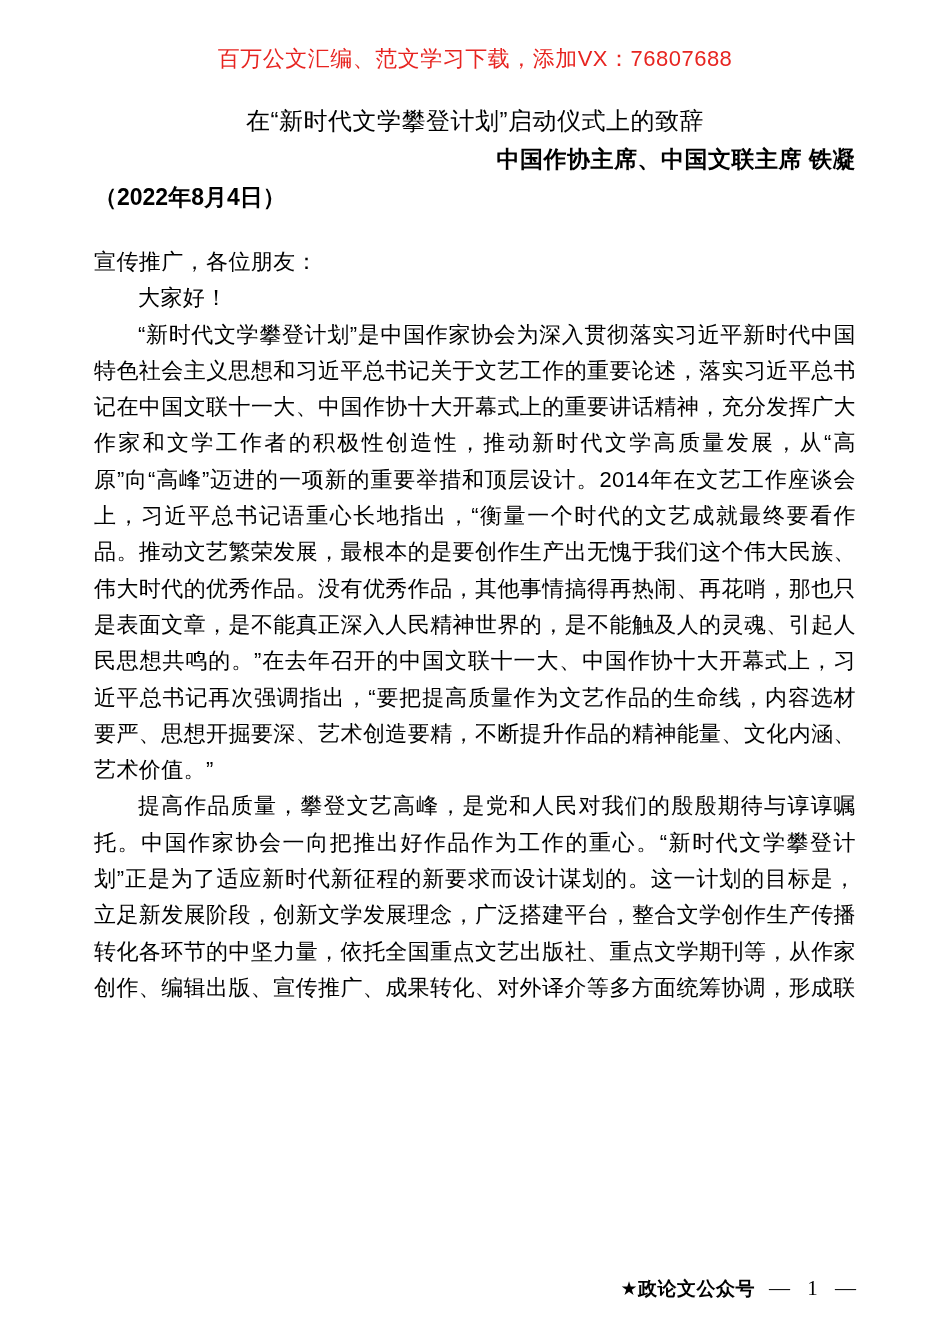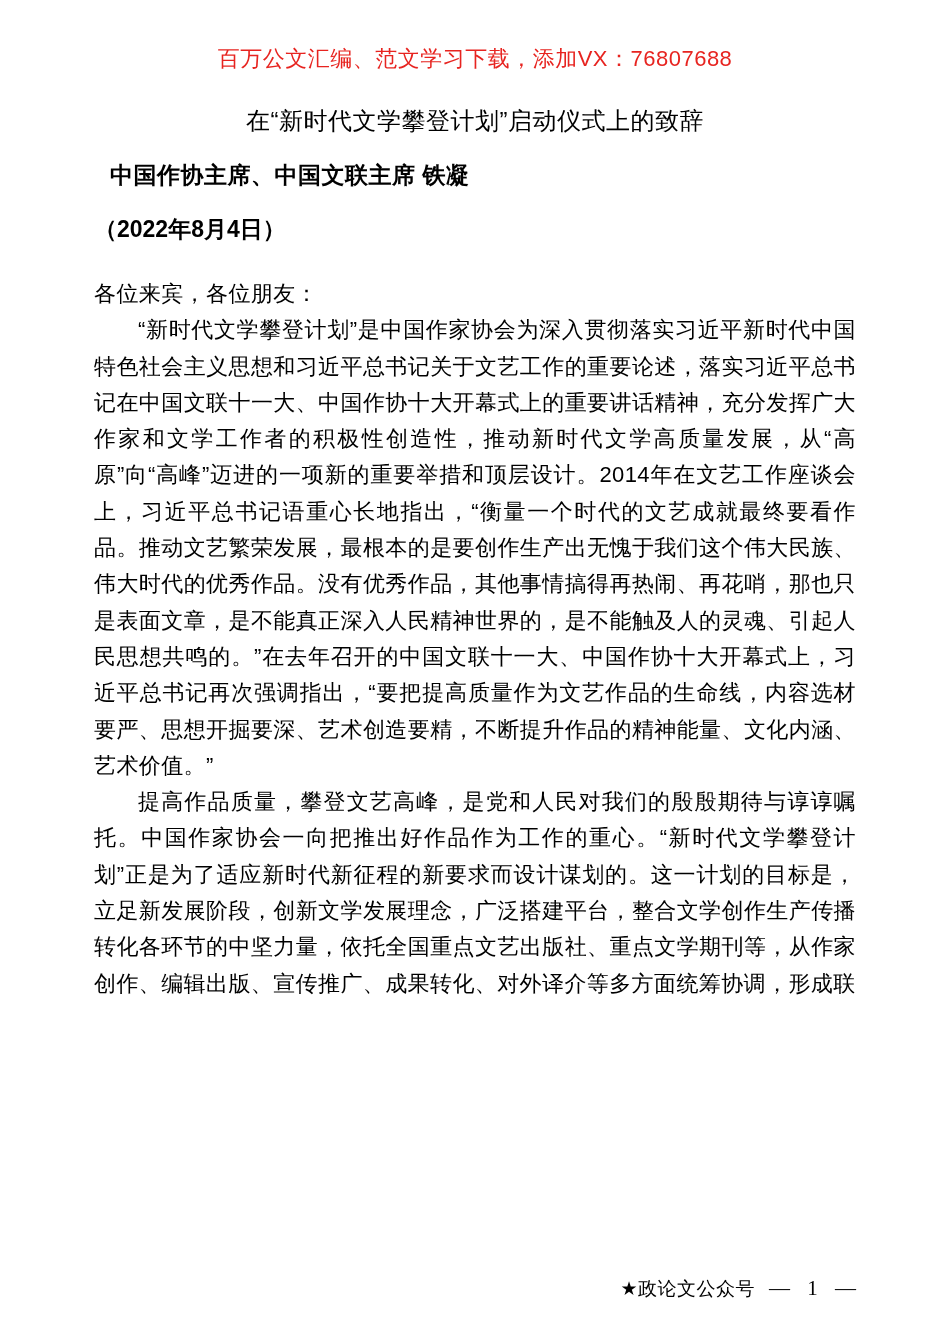--- a/index.html
+++ b/index.html
@@ -31,22 +31,22 @@
   }
   .title {
     margin: 28px 0 0 0;
     text-align: center;
     font-size: 24px;
     font-weight: 400;
     line-height: 38px;
     letter-spacing: 0.5px;
   }
   .subtitle {
-    margin: 16px;
-    text-align: left;
+    margin: 0;
+    text-align: right;
     font-size: 23px;
     font-weight: 600;
     line-height: 38px;
     letter-spacing: 0.5px;
   }
   .dateline {
     font-size: 23px;
     font-weight: 600;
     line-height: 38px;
   }
@@ -67,20 +67,21 @@
   .footer {
     position: absolute;
     top: 1276px;
     right: 94px;
     font-size: 19px;
     line-height: 24px;
     white-space: nowrap;
   }
   .footer-label {
     letter-spacing: 0.5px;
+    font-weight: bold;
   }
   .footer-page {
     font-family: "Liberation Serif", "DejaVu Serif", serif;
     font-size: 21px;
     margin-left: 14px;
     word-spacing: 12px;
   }
 </style>
 </head>
 <body>
@@ -89,22 +90,23 @@
 
   <div class="notice">百万公文汇编、范文学习下载，添加VX：76807688</div>
 
   <h1 class="title">在“新时代文学攀登计划”启动仪式上的致辞</h1>
 
   <h2 class="subtitle">中国作协主席、中国文联主席 铁凝</h2>
 
   <div class="dateline">（2022年8月4日）</div>
 
   <div class="body-text">
-  <p class="para">各位来宾，各位朋友：</p>
+  <p class="para">宣传推广，各位朋友：</p>
 
+  <p class="para indent">大家好！</p>
 
 
   <p class="para indent">“新时代文学攀登计划”是中国作家协会为深入贯彻落实习近平新时代中国特色社会主义思想和习近平总书记关于文艺工作的重要论述，落实习近平总书记在中国文联十一大、中国作协十大开幕式上的重要讲话精神，充分发挥广大作家和文学工作者的积极性创造性，推动新时代文学高质量发展，从“高原”向“高峰”迈进的一项新的重要举措和顶层设计。2014年在文艺工作座谈会上，习近平总书记语重心长地指出，“衡量一个时代的文艺成就最终要看作品。推动文艺繁荣发展，最根本的是要创作生产出无愧于我们这个伟大民族、伟大时代的优秀作品。没有优秀作品，其他事情搞得再热闹、再花哨，那也只是表面文章，是不能真正深入人民精神世界的，是不能触及人的灵魂、引起人民思想共鸣的。”在去年召开的中国文联十一大、中国作协十大开幕式上，习近平总书记再次强调指出，“要把提高质量作为文艺作品的生命线，内容选材要严、思想开掘要深、艺术创造要精，不断提升作品的精神能量、文化内涵、艺术价值。”</p>
 
   <p class="para indent">提高作品质量，攀登文艺高峰，是党和人民对我们的殷殷期待与谆谆嘱托。中国作家协会一向把推出好作品作为工作的重心。“新时代文学攀登计划”正是为了适应新时代新征程的新要求而设计谋划的。这一计划的目标是，立足新发展阶段，创新文学发展理念，广泛搭建平台，整合文学创作生产传播转化各环节的中坚力量，依托全国重点文艺出版社、重点文学期刊等，从作家创作、编辑出版、宣传推广、成果转化、对外译介等多方面统筹协调，形成联</p>
 </div>
 
   <div class="footer">
     <span class="footer-label">★政论文公众号</span><span class="footer-page">— 1 —</span>
   </div>

